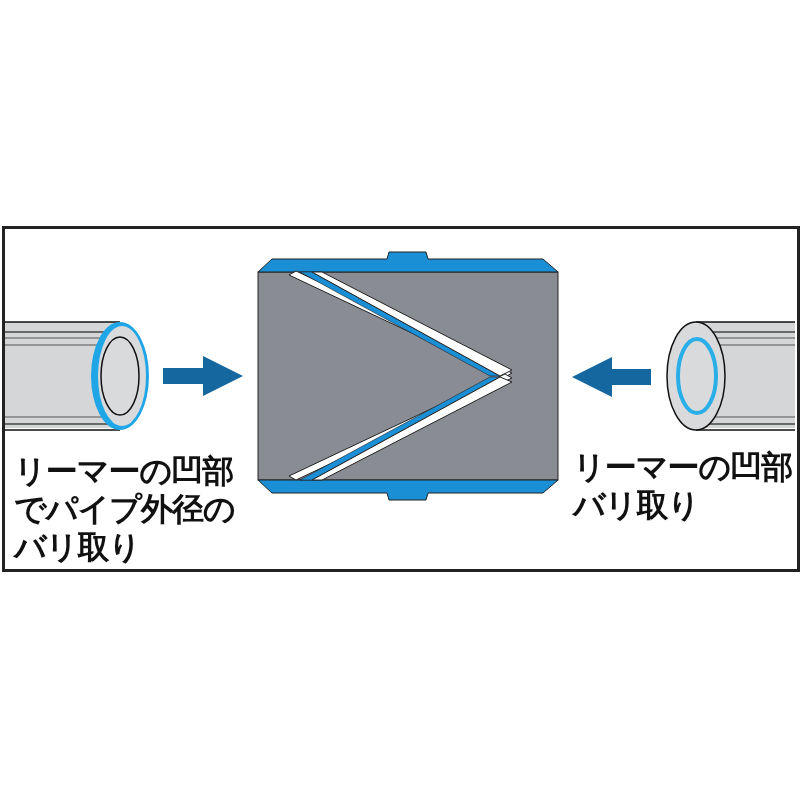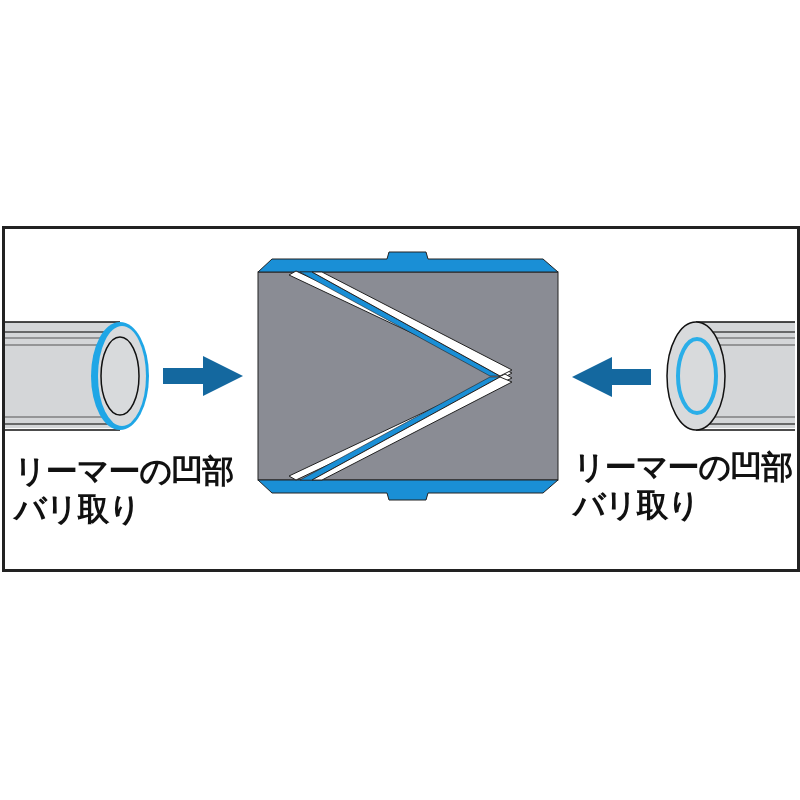--- a/index.html
+++ b/index.html
@@ -66,19 +66,20 @@
     <line x1="696" y1="417" x2="795" y2="417" stroke="#555" stroke-width="1.2"></line>
     <line x1="696" y1="424" x2="795" y2="424" stroke="#444" stroke-width="1.5"></line>
     <line x1="696" y1="430" x2="795" y2="430" stroke="#111" stroke-width="1.5"></line>
     <ellipse cx="696" cy="376" rx="29" ry="54" fill="#d8dadc" stroke="#111" stroke-width="1.5"></ellipse>
     <ellipse cx="697" cy="376" rx="19" ry="37" fill="none" stroke="#2aaee8" stroke-width="4"></ellipse>
   </g>
 </svg>
 
 <div class="caption cap-left">
   <span class="line">リーマーの凹部</span>
+  <span class="line">でパイプ外径の</span>
   <span class="line">バリ取り</span>
 </div>
 
 <div class="caption cap-right">
   <span class="line">リーマーの凹部</span>
   <span class="line">バリ取り</span>
 </div>
 
 </body></html>

